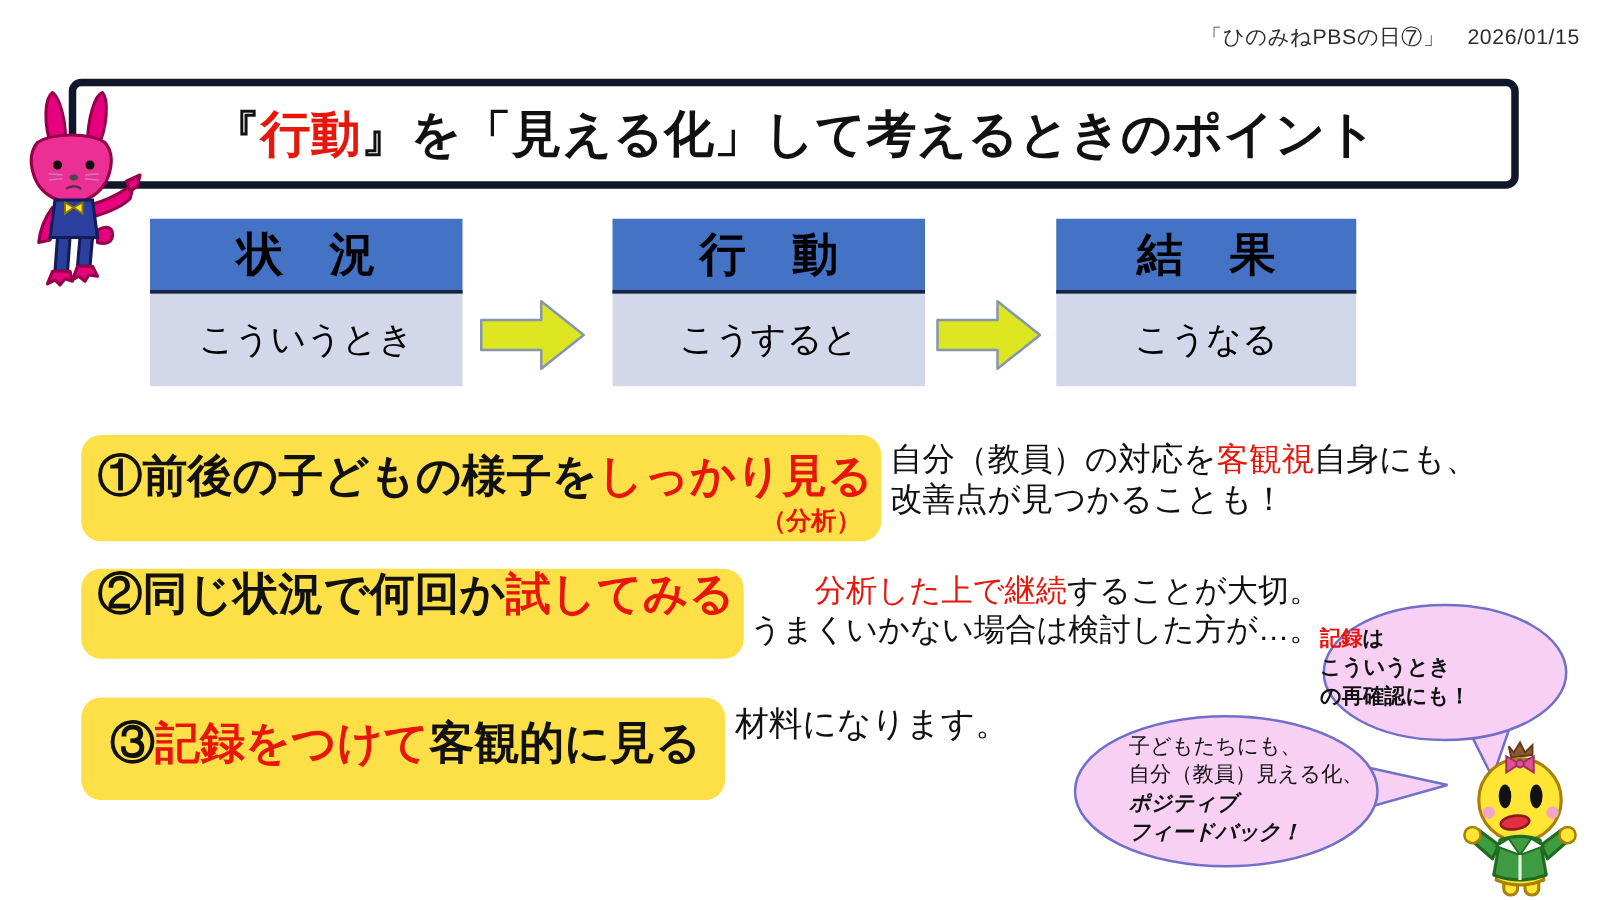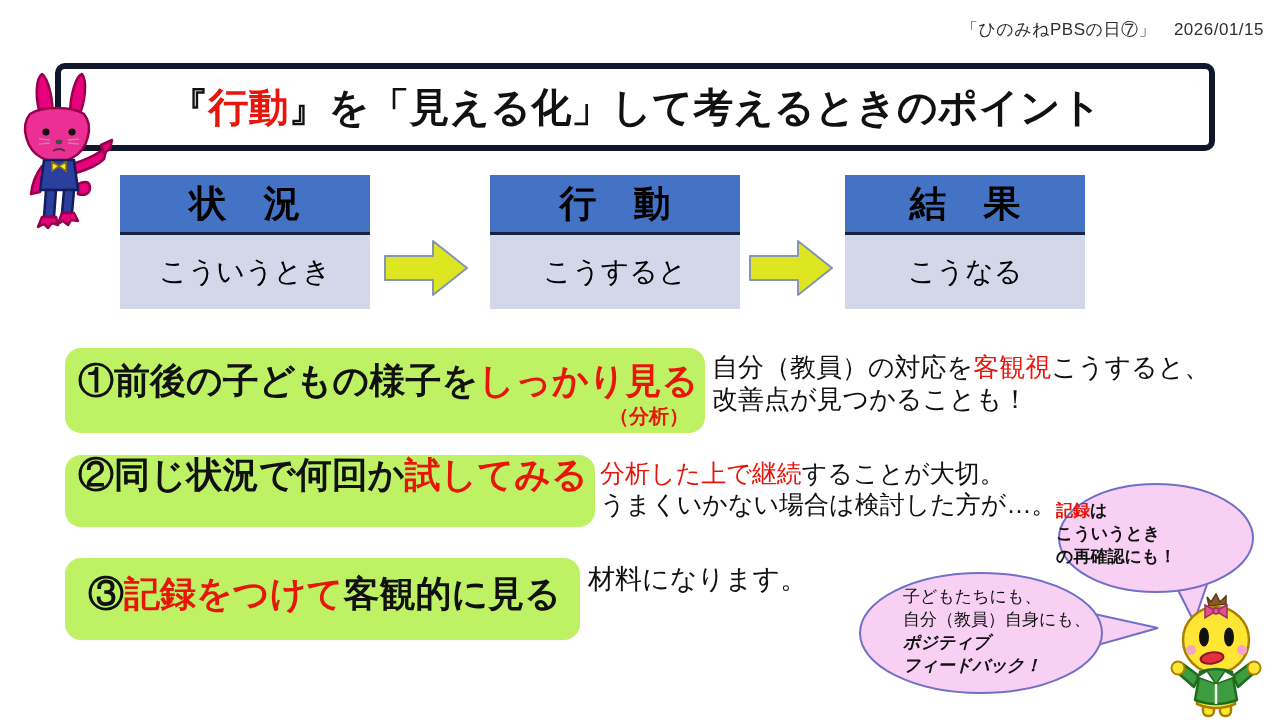--- a/index.html
+++ b/index.html
@@ -24,21 +24,21 @@
   .fb-header {
     height:57px; background:#4472c4; color:#000000; font-size:37px; font-weight:bold;
     display:flex; align-items:center; justify-content:center;
     border-bottom:3px solid #17233f;
   }
   .fb-body {
     height:74px; background:#d2d8ea; color:#000000; font-size:28px;
     display:flex; align-items:center; justify-content:center;
   }
 
-  .ybox { background:#bef264; border-radius:16px; box-sizing:border-box; }
+  .ybox { background:#fde047; border-radius:16px; box-sizing:border-box; }
   .ybox .main {
     font-size:36px; font-weight:bold; color:#111; white-space:nowrap;
     padding:13px 0 0 13px; line-height:1.1;
   }
   .ybox .note {
     position:absolute; right:16px; bottom:3px;
     font-size:20px; font-weight:bold;
   }
 
   .side { font-size:26px; color:#111; line-height:1.22; white-space:nowrap; }
@@ -115,28 +115,28 @@
   <div class="abs fb" style="left:845px; width:240px;">
     <div class="fb-header">結　果</div>
     <div class="fb-body">こうなる</div>
   </div>
 
   <div class="abs ybox" style="left:65px; top:348px; width:640px; height:85px;">
     <div class="main"><span>①前後の子どもの様子を</span><span class="red">しっかり見る</span><span></span></div>
     <div class="note red">（分析）</div>
   </div>
   <div class="abs side" style="left:712px; top:352px;">
-    <div><span>自分（教員）の対応を</span><span class="red">客観視</span><span>こうすると、</span></div>
+    <div><span>自分（教員）の対応を</span><span class="red">客観視</span><span>自身にも、</span></div>
     <div>改善点が見つかることも！</div>
   </div>
 
   <div class="abs ybox" style="left:65px; top:455px; width:530px; height:72px;">
     <div class="main" style="padding-top:0;"><span>②同じ状況で何回か</span><span class="red">試してみる</span><span></span></div>
   </div>
-  <div class="abs side" style="left:600px; top:458px; font-size:25px;">
+  <div class="abs side" style="left:600px; top:458px; font-size:25px;text-align:right;">
     <div><span></span><span class="red">分析した上で継続</span><span>することが大切。</span></div>
     <div>うまくいかない場合は検討した方が…。</div>
   </div>
 
   <div class="abs ybox" style="left:65px; top:558px; width:515px; height:82px;padding-left:10px;">
     <div class="main" style="padding-top:16px;"><span>③</span><span class="red">記録をつけて</span><span>客観的に見る</span></div>
   </div>
   <div class="abs side" style="left:588px; top:563px; font-size:27px;">
     <div>材料になります。</div>
   </div>
@@ -153,21 +153,21 @@
     </div>
   </div>
 
   <div class="abs" style="left:858px; top:570px; width:305px; height:130px;">
     <svg width="305" height="130" viewBox="0 0 305 130">
       <polygon points="218,40 300,58 222,80" fill="#f8d0f4" stroke="#7070c8" stroke-width="2"></polygon>
       <ellipse cx="123" cy="63" rx="121" ry="60" fill="#f8d0f4" stroke="#7070c8" stroke-width="2"></ellipse>
     </svg>
     <div class="abs bubble-text" style="left:45px; top:16px;">
       <div>子どもたちにも、</div>
-      <div>自分（教員）自身にも、</div>
+      <div>自分（教員）見える化、</div>
       <div class="bi">ポジティブ</div>
       <div class="bi">フィードバック！</div>
     </div>
   </div>
 
   <div class="abs" style="left:1163px; top:592px; width:107px; height:128px;">
     <svg width="107" height="128" viewBox="0 0 107 128">
       <path d="M48,10 L53,2 L57,10 L63,4 L63,12 L46,14 L44,5 Z" fill="#8b5a2b" stroke="#5e3a16" stroke-width="1.5"></path>
       <g fill="#3f9b3f" stroke="#1f6b1f" stroke-width="2.5" stroke-linejoin="round">
         <path d="M36,84 L20,72 L15,81 L31,95 Z"></path>

